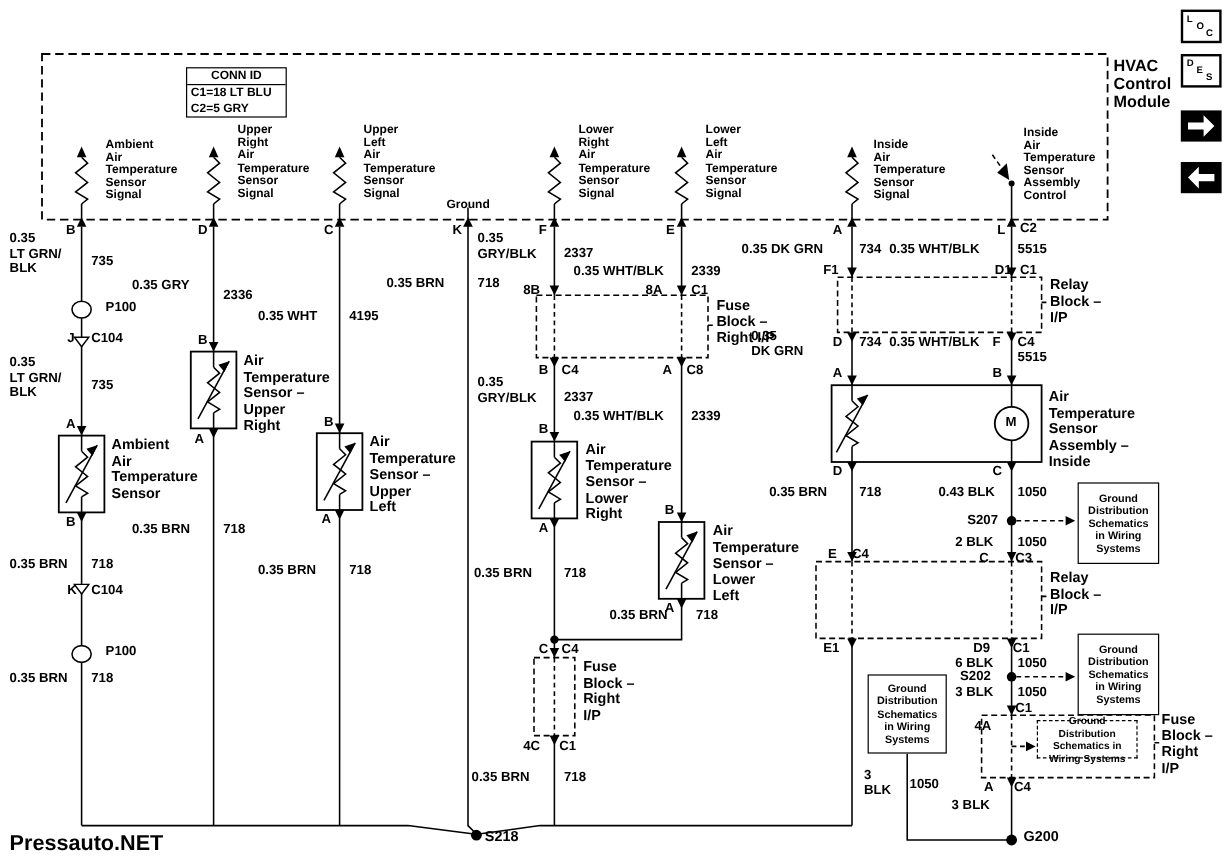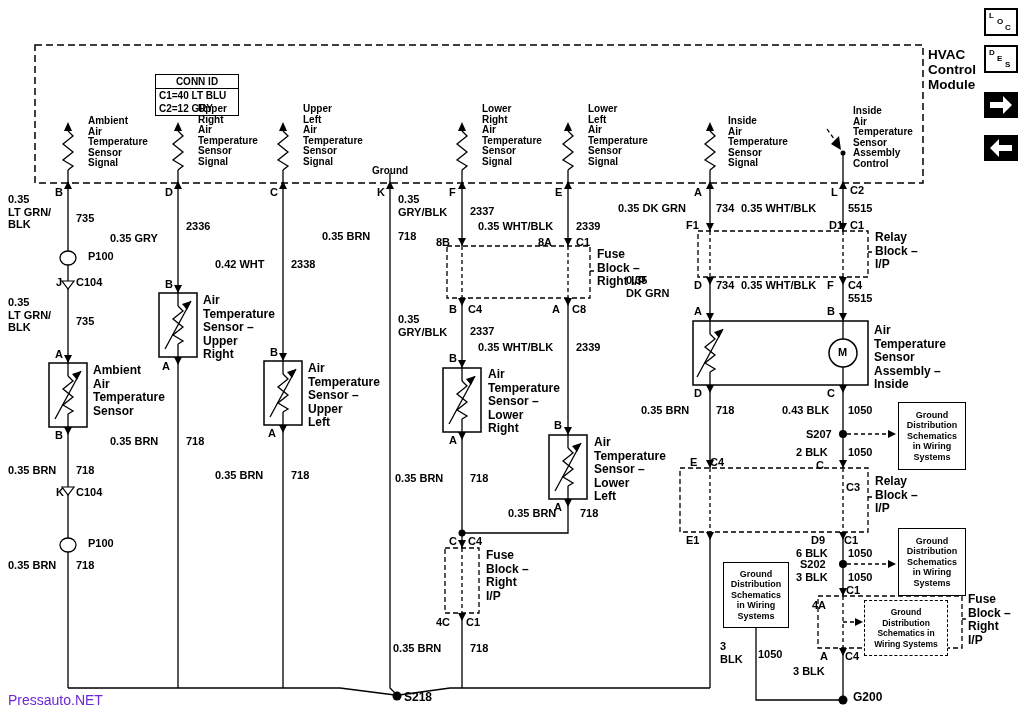--- a/index.html
+++ b/index.html
@@ -14,21 +14,21 @@
           display:flex;align-items:center;justify-content:center;text-align:center;
           font-size:9px;font-weight:bold;line-height:10.5px;white-space:pre-line;padding:1px}
   .dashedb{border-style:dashed}
   .conn{position:absolute;border:1.5px solid #000;background:#fff;box-sizing:border-box}
   .connhdr{border-bottom:1.5px solid #000;text-align:center;font-size:10px;font-weight:bold;padding:1px 0}
   .connrow{font-size:10px;font-weight:bold;padding:0 3px;line-height:13px}
   .navbox{position:absolute;width:30px;height:24px;border:2px solid #000;background:#fff;cursor:pointer}
   .nl{position:absolute;font-size:8px;font-weight:bold}
   .navarrow{position:absolute;width:34px;height:26px;background:#000;display:flex;
             align-items:center;justify-content:center;cursor:pointer}
-  .wm{position:absolute;left:8px;top:692px;font-size:14px;font-weight:normal;color:#6d28d9}
+  .wm{position:absolute;left:8px;top:692px;font-size:18px;font-weight:bold;color:#000000}
 </style>
 </head>
 <body>
 
 <div class="stage">
 
 <svg class="wires" width="1024" height="721" viewBox="0 0 1024 721">
   <defs>
     <polygon id="ad" points="-4,-8 4,-8 0,0" fill="#000" stroke="none"></polygon>
     <polygon id="au" points="-4,8 4,8 0,0" fill="#000" stroke="none"></polygon>
@@ -176,24 +176,24 @@
       <circle cx="843" cy="564" r="4"></circle>
       <circle cx="462" cy="533" r="3.5"></circle>
     </g>
   </g>
 </svg>
 
 <div class="hvac" style="left:928px;top:47px">HVAC
 Control
 Module</div>
 
-<div class="conn" style="left:155px;top:74px;width:84px">
+<div class="conn" style="left:155px;top:56px;width:84px">
   <div class="connhdr">CONN ID</div>
-  <div class="connrow">C1=40 LT BLU</div>
-  <div class="connrow">C2=12 GRY</div>
+  <div class="connrow">C1=18 LT BLU</div>
+  <div class="connrow">C2=5 GRY</div>
 </div>
 
 <div class="hdr" style="left:88px;top:116px">Ambient
 Air
 Temperature
 Sensor
 Signal</div>
 <div class="hdr" style="left:198px;top:104px">Upper
 Right
 Air
@@ -260,33 +260,33 @@
 <div class="lbl" style="left:55px;top:429px">B</div>
 <div class="lbl" style="left:8px;top:464px">0.35 BRN</div>
 <div class="lbl" style="left:76px;top:464px">718</div>
 <div class="lbl" style="left:56px;top:486px">K</div>
 <div class="lbl" style="left: 76px;top:486px">C104</div>
 <div class="lbl" style="left:88px;top:537px">P100</div>
 <div class="lbl" style="left:8px;top:559px">0.35 BRN</div>
 <div class="lbl" style="left:76px;top:559px">718</div>
 
 <div class="lbl" style="left:110px;top:232px">0.35 GRY</div>
-<div class="lbl" style="left:186px;top:220px">2336</div>
+<div class="lbl" style="left:186px;top:240px">2336</div>
 <div class="lbl" style="left:165px;top:278px">B</div>
 <div class="boxlbl" style="left:203px;top:294px">Air
 Temperature
 Sensor –
 Upper
 Right</div>
 <div class="lbl" style="left:162px;top:360px">A</div>
 <div class="lbl" style="left:110px;top:435px">0.35 BRN</div>
 <div class="lbl" style="left:186px;top:435px">718</div>
 
-<div class="lbl" style="left:215px;top:258px">0.42 WHT</div>
-<div class="lbl" style="left:291px;top:258px">2338</div>
+<div class="lbl" style="left:215px;top:258px">0.35 WHT</div>
+<div class="lbl" style="left:291px;top:258px">4195</div>
 <div class="lbl" style="left:270px;top:346px">B</div>
 <div class="boxlbl" style="left:308px;top:362px">Air
 Temperature
 Sensor –
 Upper
 Left</div>
 <div class="lbl" style="left:268px;top:427px">A</div>
 <div class="lbl" style="left:215px;top:469px">0.35 BRN</div>
 <div class="lbl" style="left:291px;top:469px">718</div>
 
@@ -361,21 +361,21 @@
 <div class="lbl" style="left:848px;top:279px">C4</div>
 <div class="lbl" style="left:848px;top:292px">5515</div>
 <div class="lbl" style="left:827px;top:305px">B</div>
 <div class="lbl" style="left:827px;top:387px">C</div>
 <div class="lbl" style="left:782px;top:404px">0.43 BLK</div>
 <div class="lbl" style="left:848px;top:404px">1050</div>
 <div class="lbl" style="left:806px;top:428px">S207</div>
 <div class="lbl" style="left:796px;top:446px">2 BLK</div>
 <div class="lbl" style="left:848px;top:446px">1050</div>
 <div class="lbl" style="left:816px;top:459px">C</div>
-<div class="lbl" style="left:846px;top:481px">C3</div>
+<div class="lbl" style="left:846px;top:459px">C3</div>
 <div class="lbl" style="left:811px;top:534px">D9</div>
 <div class="lbl" style="left:844px;top:534px">C1</div>
 <div class="lbl" style="left:796px;top:547px">6 BLK</div>
 <div class="lbl" style="left:848px;top:547px">1050</div>
 <div class="lbl" style="left:800px;top:558px">S202</div>
 <div class="lbl" style="left:796px;top:571px">3 BLK</div>
 <div class="lbl" style="left:848px;top:571px">1050</div>
 <div class="lbl" style="left:812px;top:599px">4A</div>
 <div class="lbl" style="left:846px;top:584px">C1</div>
 <div class="lbl" style="left:820px;top:650px">A</div>
@@ -411,21 +411,21 @@
 <div class="refbox" style="left:898px;top:402px;width:68px;height:68px">Ground
 Distribution
 Schematics
 in Wiring
 Systems</div>
 <div class="refbox" style="left:898px;top:528px;width:68px;height:68px">Ground
 Distribution
 Schematics
 in Wiring
 Systems</div>
-<div class="refbox dashedb" style="left:864px;top:600px;width:84px;height:56px;font-size:8.5px">Ground Distribution
+<div class="refbox dashedb" style="left:864px;top:600px;width:84px;height:32px;font-size:8.5px">Ground Distribution
 Schematics in
 Wiring Systems</div>
 <div class="refbox" style="left:723px;top:562px;width:66px;height:66px">Ground
 Distribution
 Schematics
 in Wiring
 Systems</div>
 <div class="lbl" style="left:720px;top:640px">3
 BLK</div>
 <div class="lbl" style="left:758px;top:648px">1050</div>

